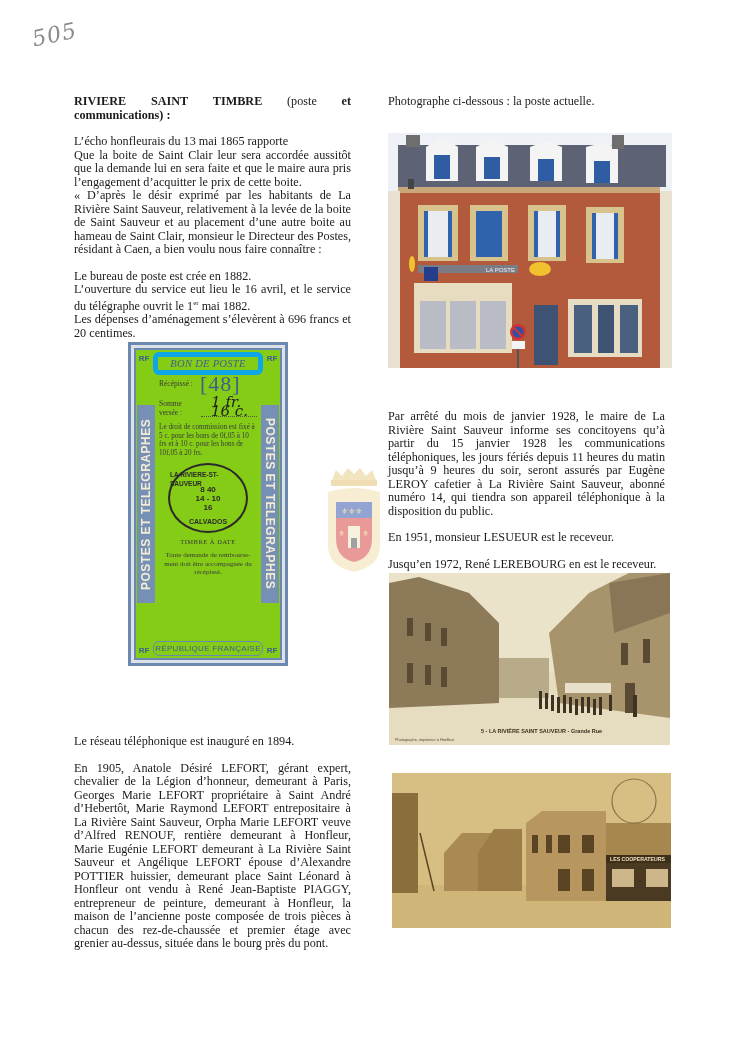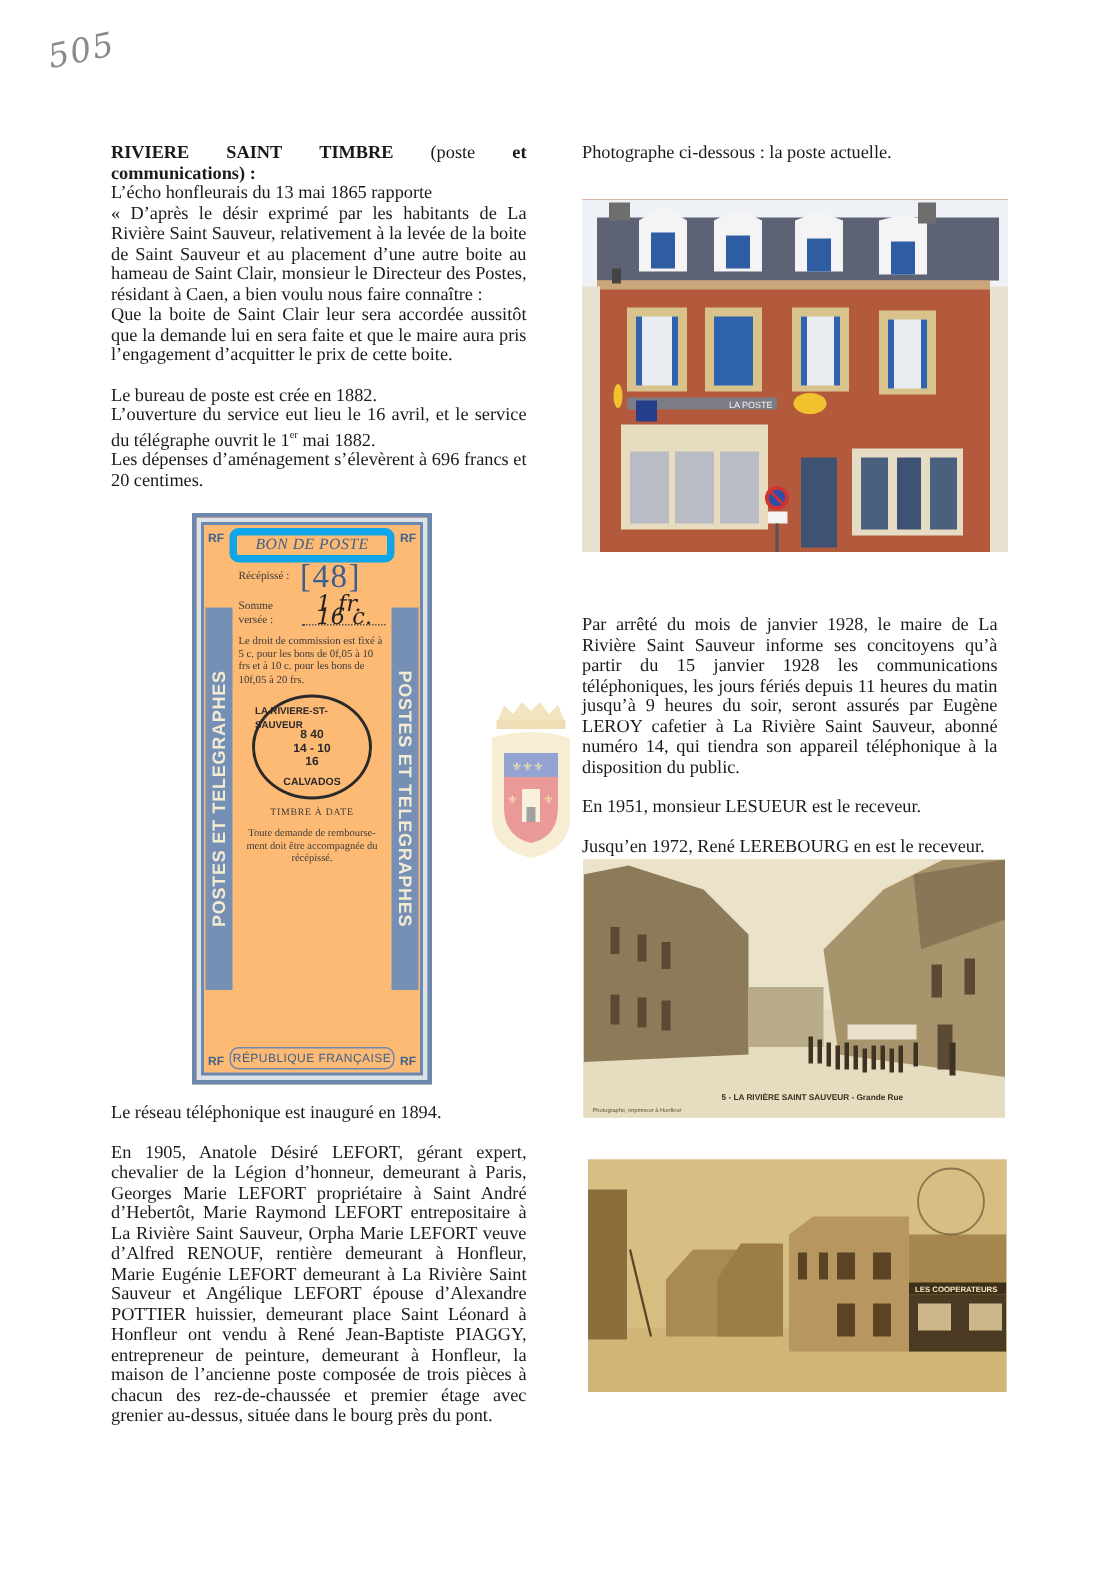--- a/index.html
+++ b/index.html
@@ -16,22 +16,22 @@
     font-size:12.2px; line-height:13.5px; text-align:justify;
   }
   .col-text p { margin:0; }
   .title { font-weight:bold; }
   .title-line { display:flex; justify-content:space-between; }
   .left-col { left:74px; width:277px; }
   .right-col { left:388px; width:277px; }
 
   
   .stamp {
-    left:128px; top:342px; width:160px; height:381px;
-    background:#fdba74; border:3px solid #6c88ae; box-sizing:border-box;
+    left:128px; top:342px; width:160px; height:324px;
+    background:#84cc16; border:3px solid #6c88ae; box-sizing:border-box;
     box-shadow: inset 0 0 0 3px #dbe2ea, inset 0 0 0 5px #6c88ae;
   }
   .stamp-side {
     position:absolute; top:60px; bottom:60px; width:18px; background:#7690b5;
     color:#f3ecd2; font-family:"Liberation Sans", sans-serif; font-weight:bold; font-size:12px;
     writing-mode:vertical-rl; display:flex; align-items:center; justify-content:center; letter-spacing:0.5px;
   }
   .stamp-side.left { left:6px; transform:rotate(180deg); }
   .stamp-side.right { right:6px; }
   .stamp-top, .stamp-bottom {
@@ -76,23 +76,23 @@
   <div class="title">
     <div class="title-line">
       <span>RIVIERE</span>
       <span>SAINT</span>
       <span>TIMBRE</span>
       <span style="font-weight:normal">(poste</span>
       <span>et</span>
     </div>
     <div>communications) :</div>
   </div>
-  <p style="">L’écho honfleurais du 13 mai 1865 rapporte</p>
+  <p style="margin-top:13px;">L’écho honfleurais du 13 mai 1865 rapporte</p>
+  <p>Que la boite de Saint Clair leur sera accordée aussitôt que la demande lui en sera faite et que le maire aura pris l’engagement d’acquitter le prix de cette boite.</p>
   <p>« D’après le désir exprimé par les habitants de La Rivière Saint Sauveur, relativement à la levée de la boite de Saint Sauveur et au placement d’une autre boite au hameau de Saint Clair, monsieur le Directeur des Postes, résidant à Caen, a bien voulu nous faire connaître :</p>
-  <p>Que la boite de Saint Clair leur sera accordée aussitôt que la demande lui en sera faite et que le maire aura pris l’engagement d’acquitter le prix de cette boite.</p>
   <p style="margin-top:13px;">Le bureau de poste est crée en 1882.</p>
   <p><span>L’ouverture du service eut lieu le 16 avril, et le service du télégraphe ouvrit le 1</span><sup style="font-size:7px">er</sup><span> mai 1882.</span></p>
   <p>Les dépenses d’aménagement s’élevèrent à 696 francs et 20 centimes.</p>
 </div>
 
 <div class="abs stamp">
   <div class="stamp-corner" style="left:4px;top:4px;">RF</div>
   <div class="stamp-corner" style="right:4px;top:4px;">RF</div>
   <div class="stamp-corner" style="left:4px;bottom:4px;">RF</div>
   <div class="stamp-corner" style="right:4px;bottom:4px;">RF</div>

